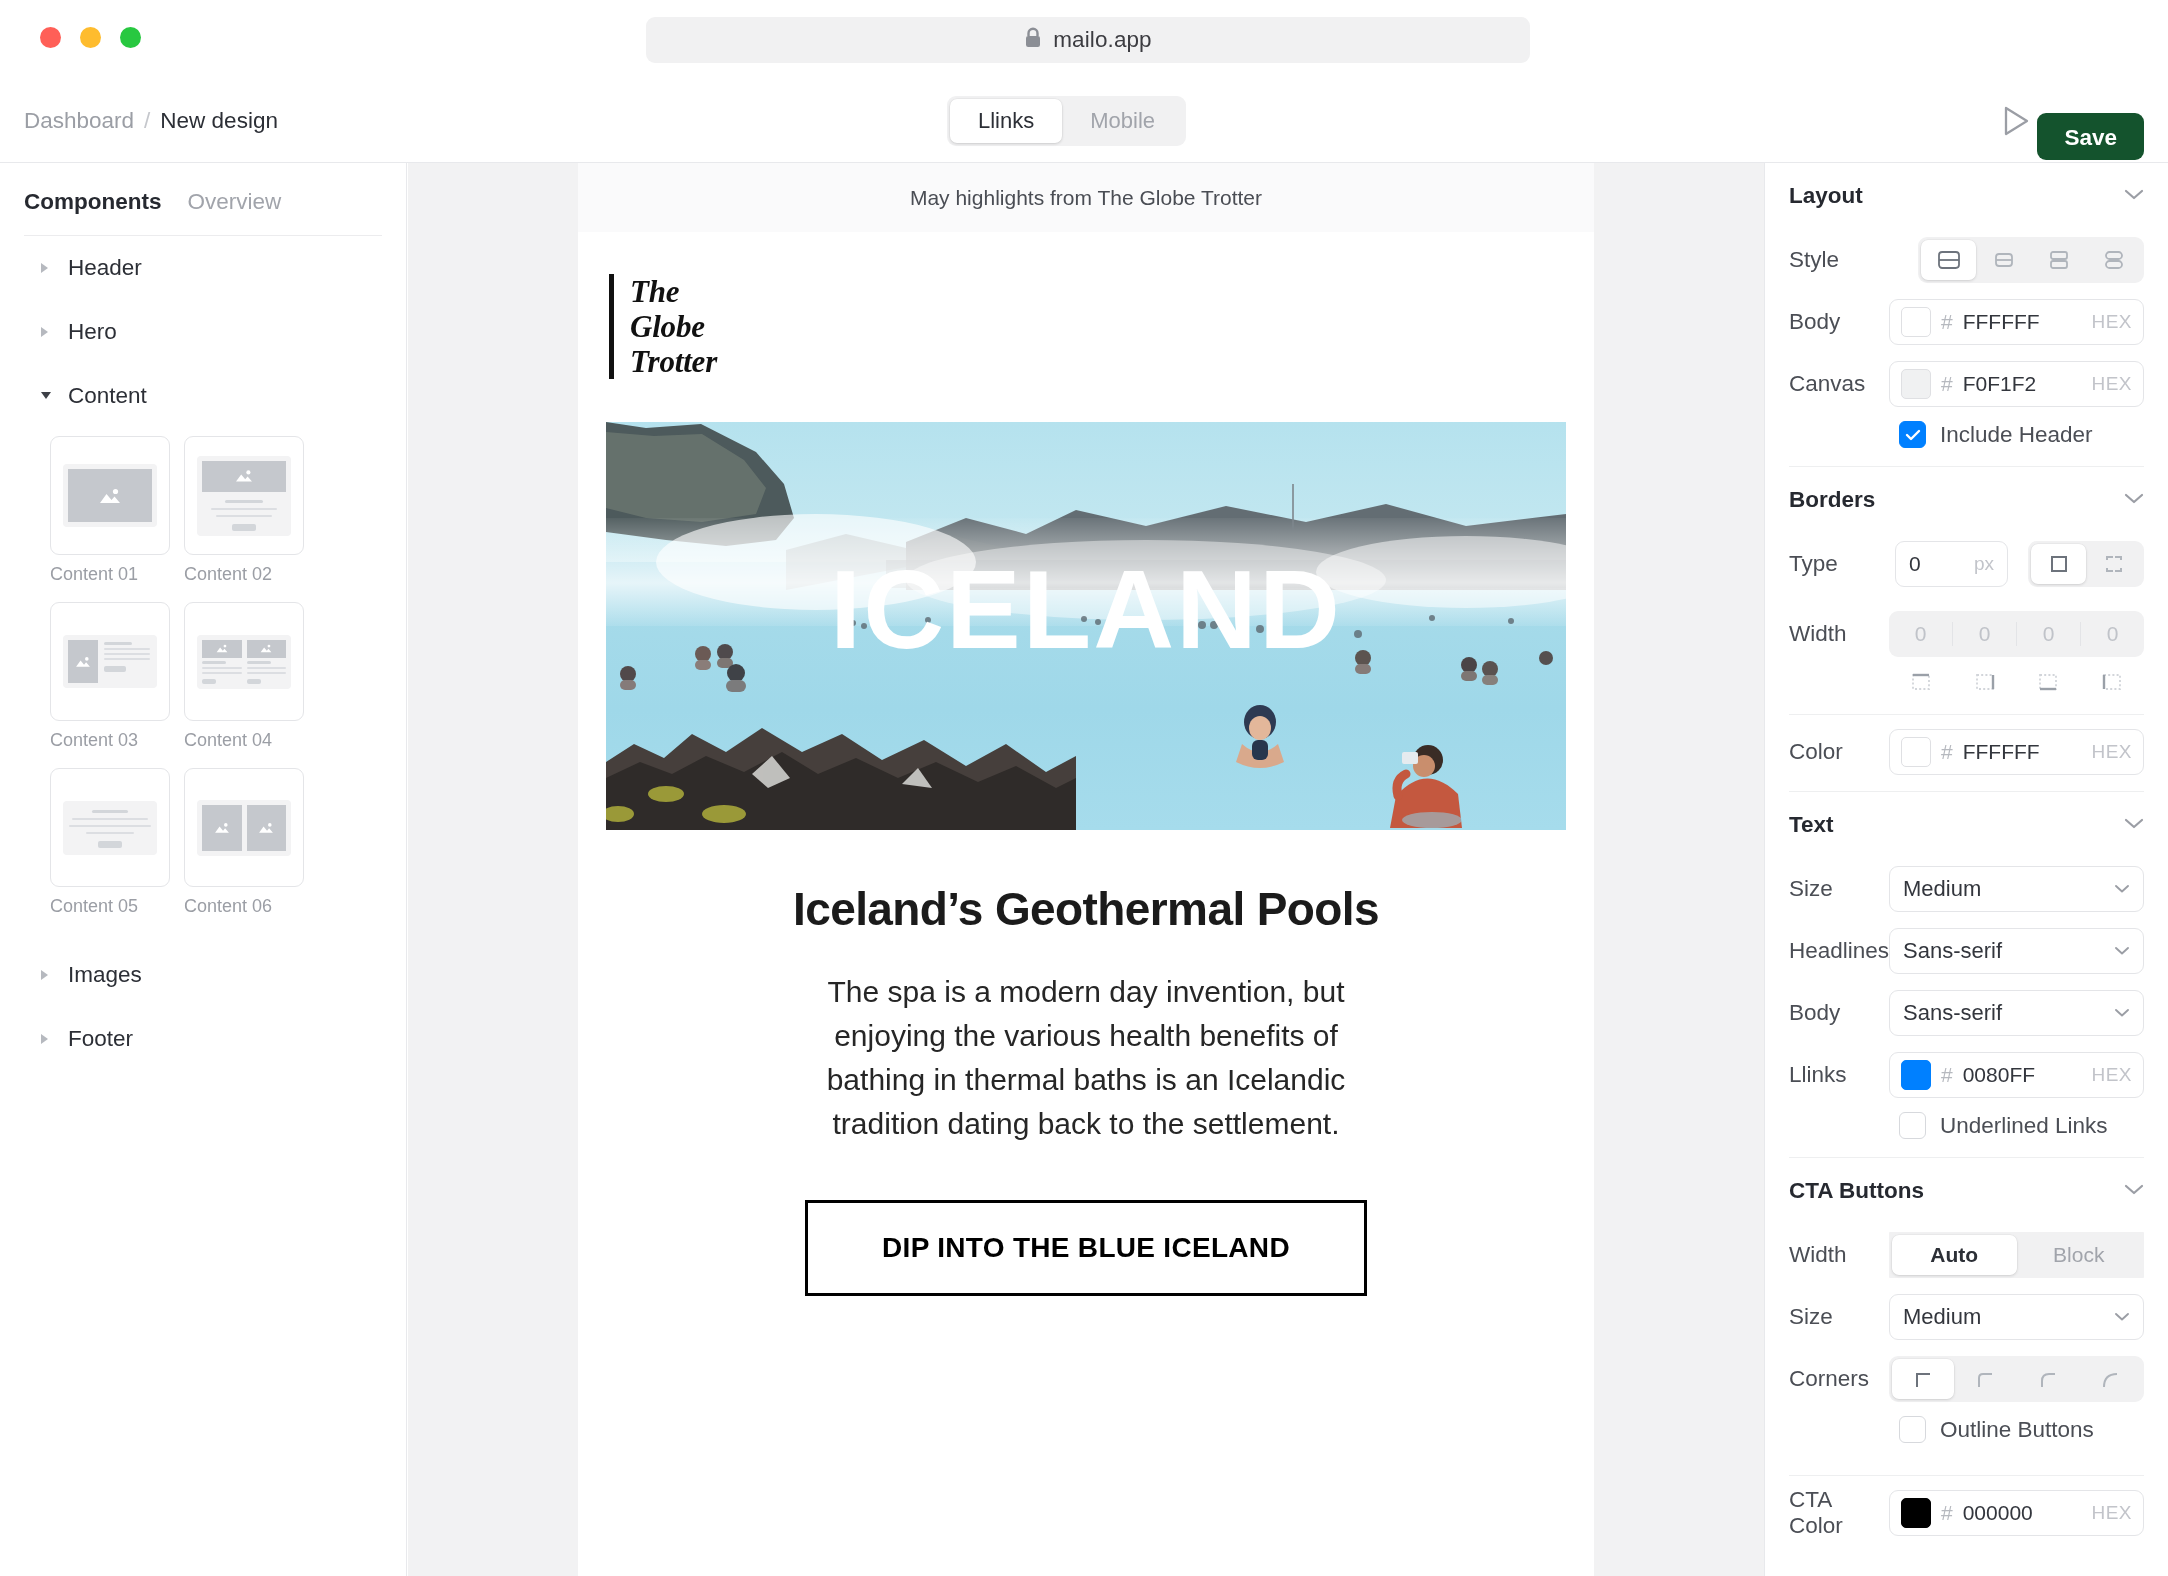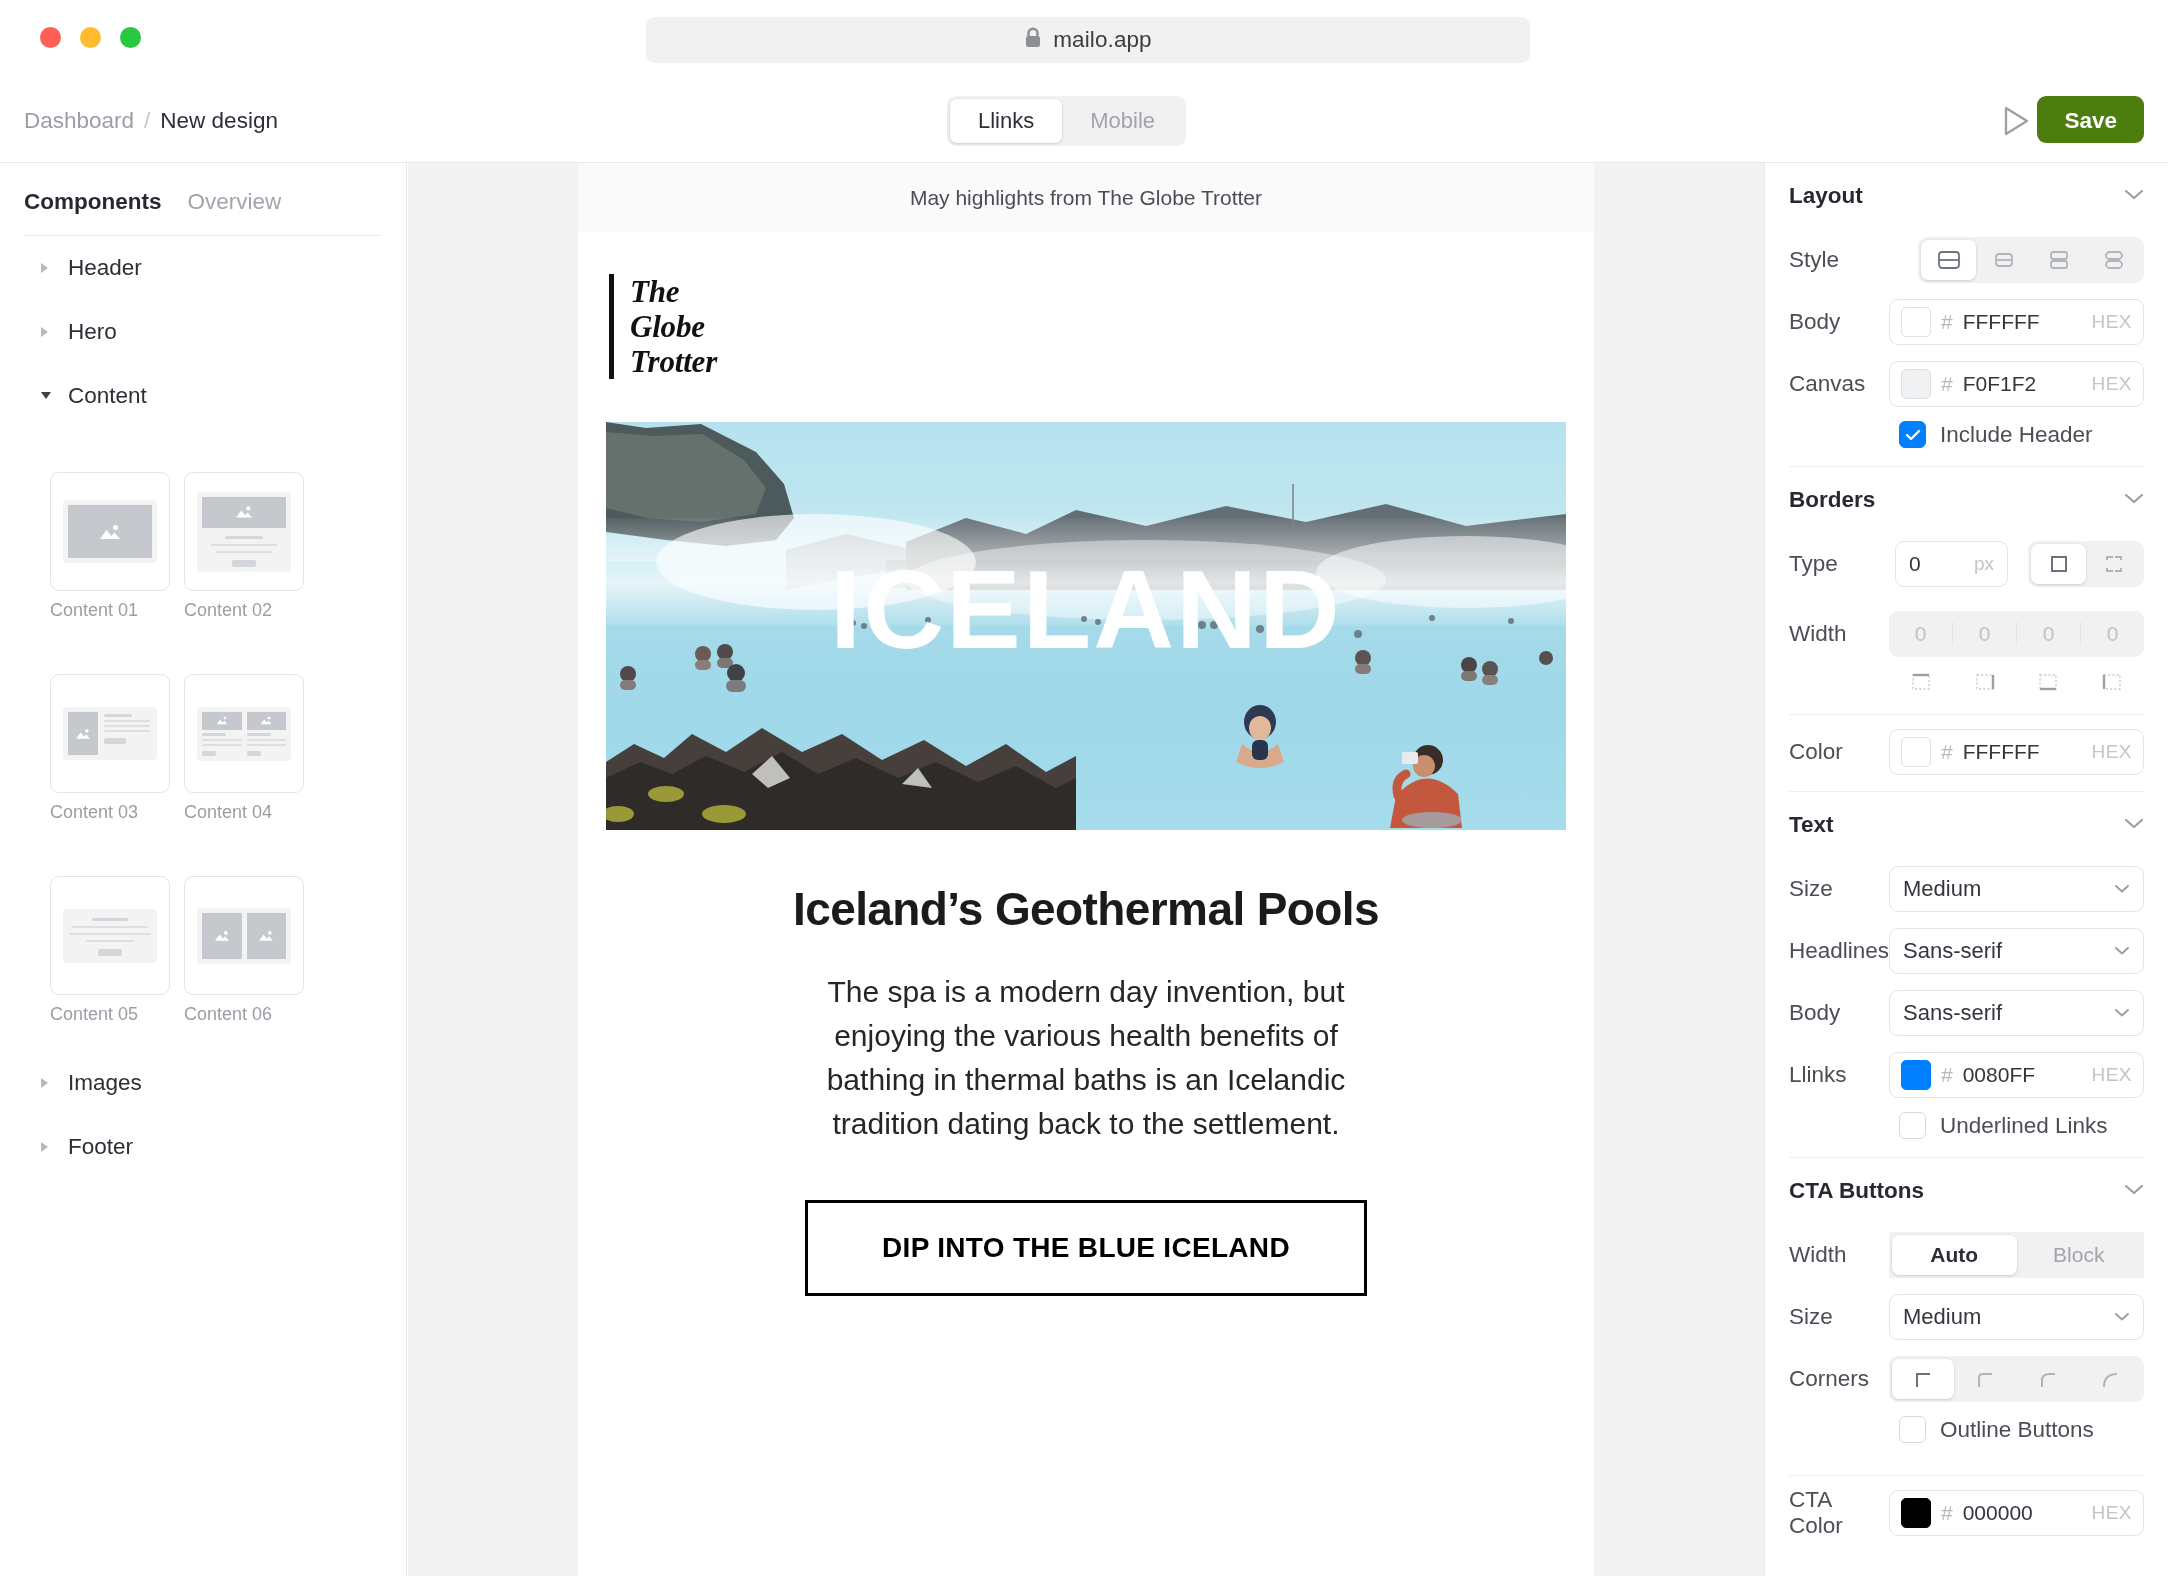--- a/index.html
+++ b/index.html
@@ -57,23 +57,23 @@
   .seg-btn.active {
     background: #ffffff; color: #2c2f36;
     box-shadow: 0 1px 3px rgba(0,0,0,.14), 0 0 0 .5px rgba(0,0,0,.04);
   }
   .play-btn {
     position: absolute; right: 135px; top: 26px;
     width: 34px; height: 34px; border: 0; background: transparent; cursor: pointer;
     display: flex; align-items: center; justify-content: center;
   }
   .save-btn {
-    position: absolute; right: 24px; top: 17px;
+    position: absolute; right: 24px; top: 34px;
     height: 47px; padding: 12px 27px; border: 0; border-radius: 9px;
-    background: #4d7c0f; color: #ffffff;
+    background: #14532d; color: #ffffff;
     font-family: "Liberation Sans", sans-serif;
     font-size: 22.5px; font-weight: bold; cursor: pointer;
   }
 
   
   .sidebar {
     position: absolute; left: 0; top: 163px; width: 407px; height: 1413px;
     background: #ffffff; border-right: 1px solid #e8e9ec;
     overflow: hidden;
   }
@@ -92,21 +92,21 @@
     height: 64px; padding-left: 16px; cursor: pointer;
   }
   .caret { width: 12px; display: inline-block; }
   .caret svg { display: block; }
   .tree-label { font-size: 22.5px; color: #2c2f36; }
 
   .thumb-grid {
     display: grid; grid-template-columns: 120px 120px; gap: 17px 14px;
     padding: 8px 0 0 26px;
   }
-  .thumb-cell { width: 108px; margin-top: 36px; }
+  .thumb-cell { width: 108px; }
   .thumb-card {
     width: 120px; height: 119px;
     border: 1px solid #e4e5e8; border-radius: 9px;
     background: #ffffff; display: flex; align-items: center; justify-content: center;
     cursor: pointer;
   }
   .thumb-inner {
     background: #f3f3f4; border-radius: 4px; padding: 5px;
     display: flex; flex-direction: column; gap: 3px;
   }

